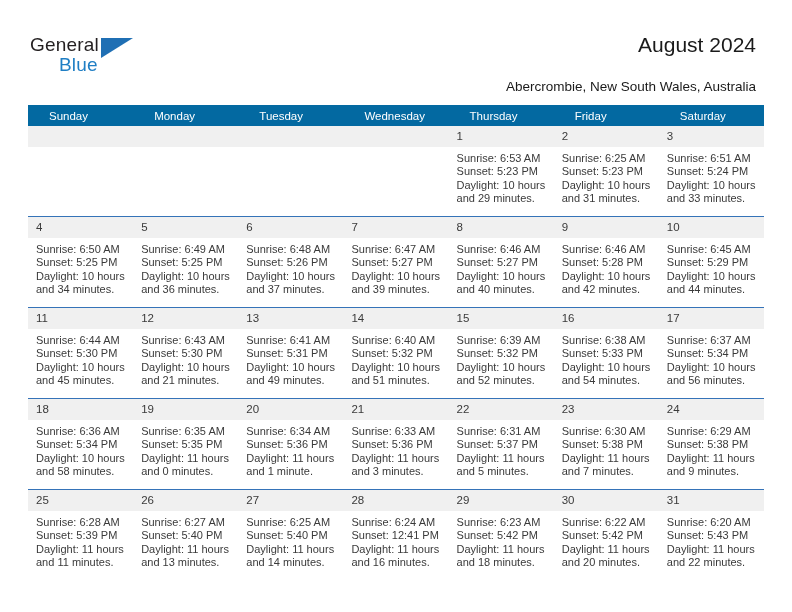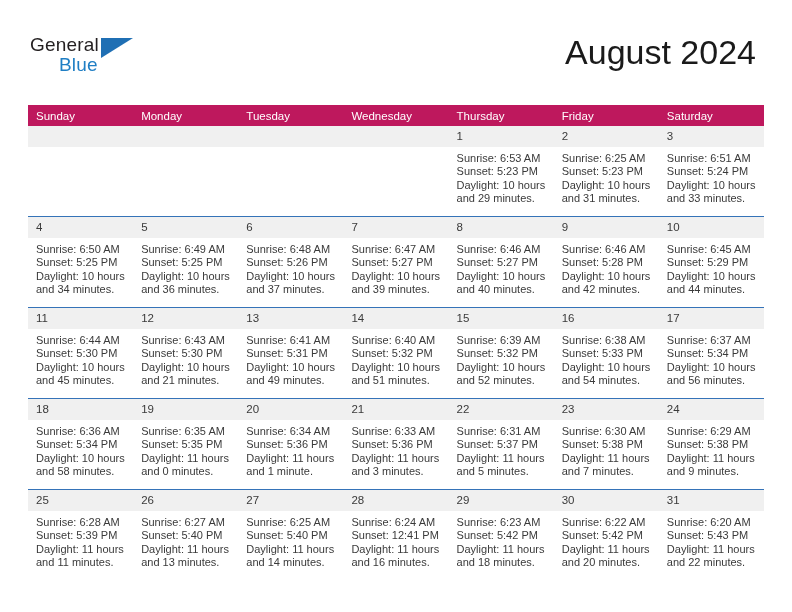--- a/index.html
+++ b/index.html
@@ -61,21 +61,21 @@
     width: 0;
     height: 0;
     border-left: 32px solid #1f6fb4;
     border-bottom: 20px solid transparent;
   }
 
   .title {
     position: absolute;
     right: 36px;
     top: 33px;
-    font-size: 34px;
+    font-size: 21px;
     color: #1a1a1a;
     font-weight: normal;
     text-align: center;
     white-space: nowrap;
   }
   .subtitle {
     position: absolute;
     right: 36px;
     top: 79px;
     font-size: 13.5px;
@@ -90,26 +90,26 @@
     left: 28px;
     top: 105px;
     width: 736px;
   }
   .cal table {
     border-collapse: collapse;
     width: 736px;
     table-layout: fixed;
   }
   thead th {
-    background: #be185d;
+    background: #0369a1;
     color: #ffffff;
     font-size: 11.5px;
     font-weight: normal;
     text-align: left;
-    padding: 4px 0 4px 8px;
+    padding: 4px 0 4px 21px;
     height: 13px;
     border: none;
   }
   .week-row > td {
     vertical-align: top;
     padding: 0;
     border-top: 1.3px solid #3573b8;
     border-bottom: none;
     border-left: none;
     border-right: none;
@@ -147,20 +147,21 @@
 
 <div class="page">
 
   <div class="top">
     <div class="logo">
       <span class="logo-general">General</span>
       <span class="logo-tri"></span>
       <span class="logo-blue">Blue</span>
     </div>
     <div class="title">August 2024</div>
+    <div class="subtitle">Abercrombie, New South Wales, Australia</div>
   </div>
 
   <div class="cal">
     <table>
       <thead>
         <tr>
           <th>Sunday</th>
           <th>Monday</th>
           <th>Tuesday</th>
           <th>Wednesday</th>

